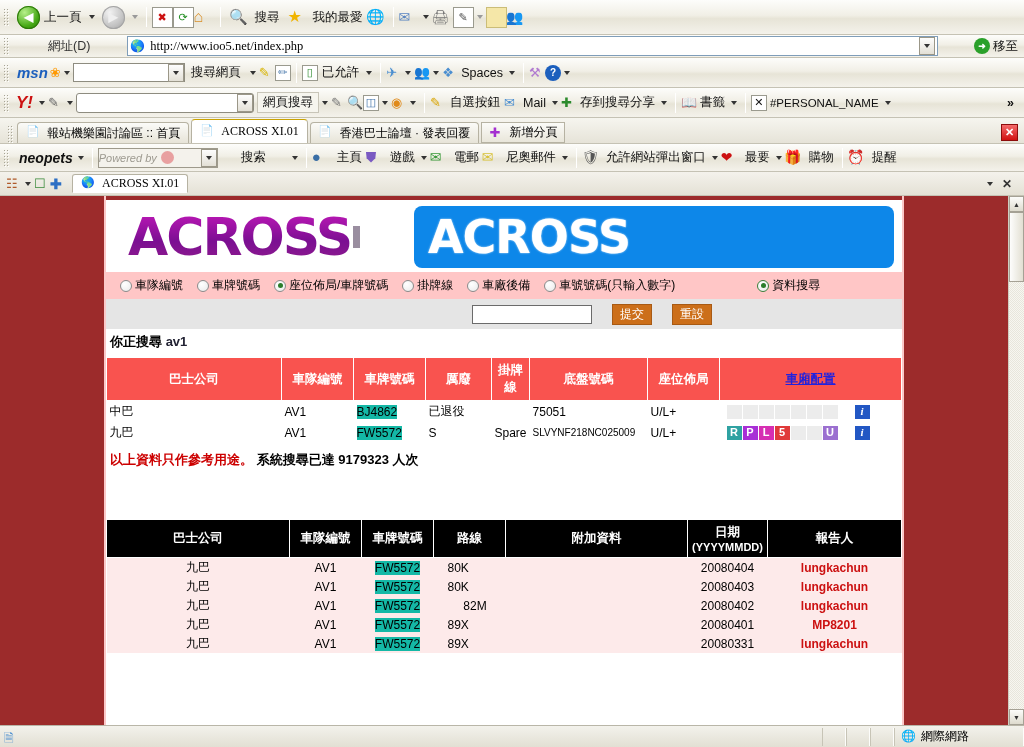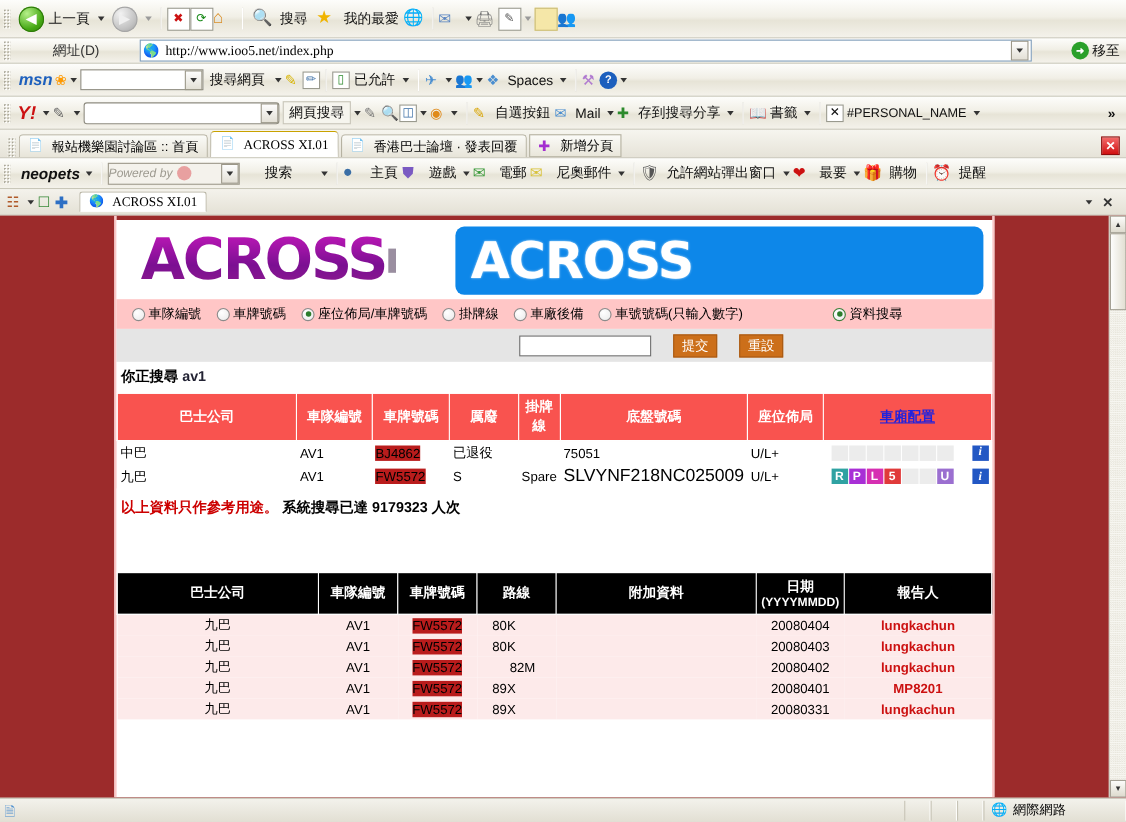--- a/index.html
+++ b/index.html
@@ -148,21 +148,21 @@
   .welcome { background: #ffff00; font-size: 12px; padding: 1px 3px; }
   .searching { font-weight: bold; font-size: 13px; padding: 4px 4px 6px 4px; color:#000; background:#fff;}
   .searching .q { color: #223; }
 
   table.grid { width: 100%; border-collapse: collapse; font-size: 12px; }
   table.grid th { background: #f9534f; color: #fff; font-weight: bold; padding: 4px 2px;
                   border: 1px solid #fff; text-align: center; font-size: 12.5px; }
   table.grid th a { color: #2222dd; text-decoration: underline; }
   table.grid td { padding: 2px 3px; border: 0; }
   tr.r-white td { background: #fff; }
-  .plate { background: #b91c1c; font-weight: normal; }
+  .plate { background: #14b8a6; font-weight: normal; }
 
   .cfg { display: flex; gap: 1px; justify-content: flex-start; padding-left: 4px; }
   .cfgcell { width: 15px; height: 14px; background: #ececec; }
   .cfgcell.t { background:#fff; }
   .badge { width: 15px; height: 14px; color: #fff; font-weight: bold; font-size: 11px;
            display: flex; align-items: center; justify-content: center; line-height: 1; }
   .b-R { background: #2fa2a2; } .b-P { background: #a82fd6; }
   .b-L { background: #d62fb2; } .b-5 { background: #e03a3a; }
   .b-U { background: #9b6fd0; } .b-i { background: #2257c4; font-style: italic;
            font-family: "Liberation Serif", serif; }
@@ -492,21 +492,21 @@
                   <span class="badge b-i">i</span>
                 </span>
               </td>
             </tr>
             <tr class="r-white">
               <td>九巴</td>
               <td>AV1</td>
               <td><span class="plate">FW5572</span></td>
               <td>S</td>
               <td>Spare</td>
-              <td style="font-size:16px">SLVYNF218NC025009</td>
+              <td style="font-size:10px">SLVYNF218NC025009</td>
               <td>U/L+</td>
               <td>
                 <span class="cfg">
                   <span class="badge b-R">R</span>
                   <span class="badge b-P">P</span>
                   <span class="badge b-L">L</span>
                   <span class="badge b-5">5</span>
                   <span class="cfgcell"></span>
                   <span class="cfgcell"></span>
                   <span class="badge b-U">U</span>

